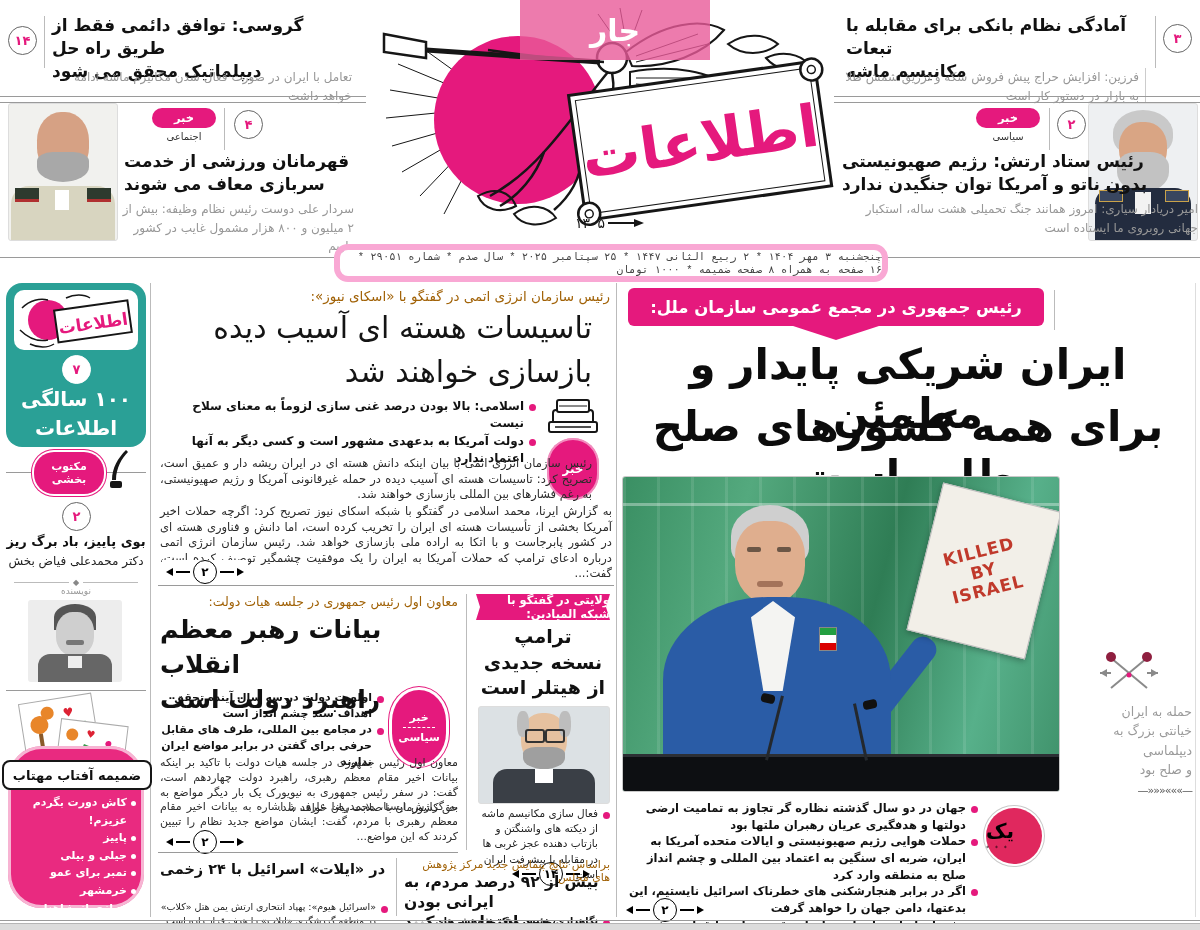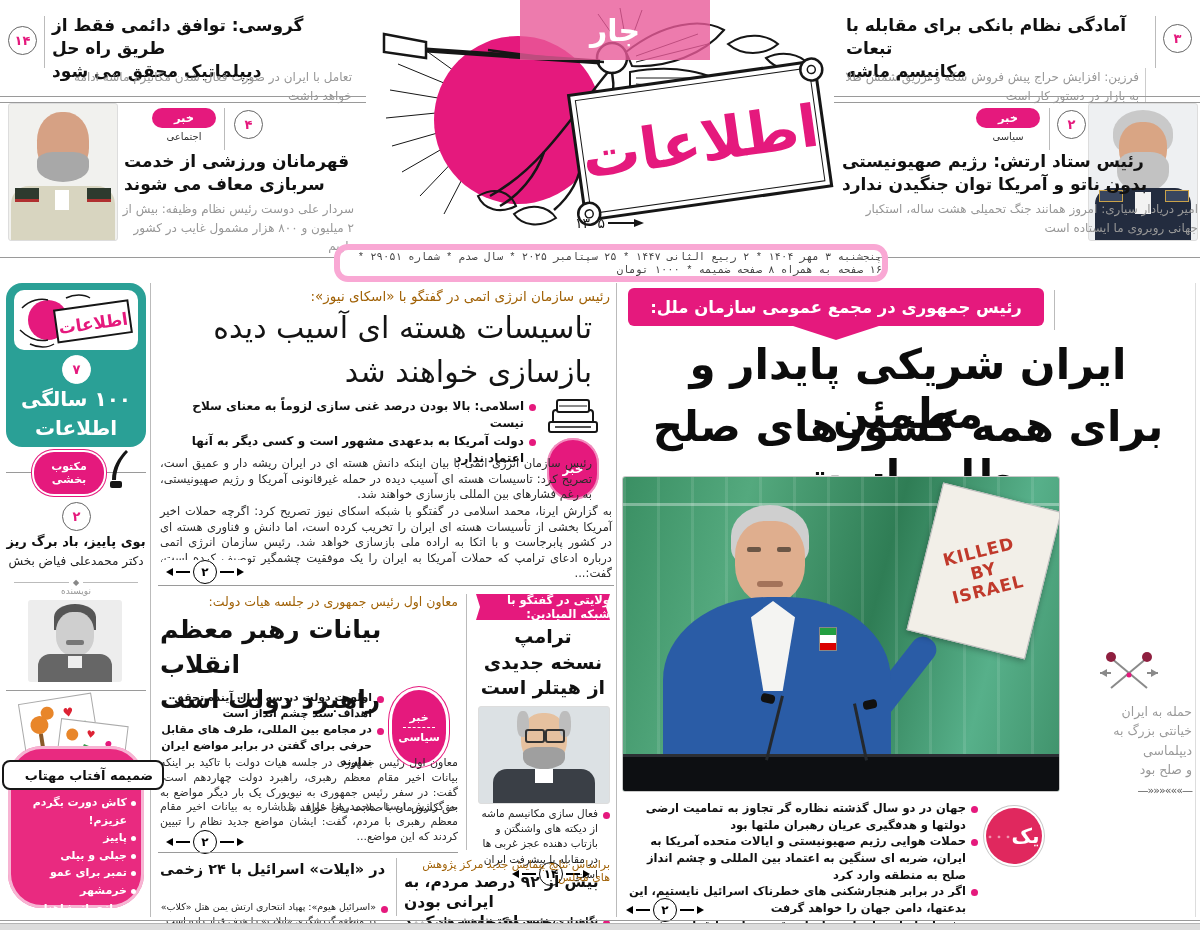--- a/index.html
+++ b/index.html
@@ -21,22 +21,22 @@
   .bullet{display:flex;align-items:flex-start;text-align:right;}
   .bullet .dot{flex:0 0 auto;width:7px;height:7px;border-radius:50%;background:#e5197d;margin-top:6px;margin-left:5px;}
   .bullet .bt{font-size:11.5px;font-weight:bold;color:#111;line-height:1.45;}
   .bodytext{font-size:11.5px;color:#2b2b2b;text-align:justify;line-height:1.35;}
   .pageref{position:absolute;display:flex;align-items:center;gap:3px;direction:ltr;}
   .pageref .ln{width:14px;height:1.5px;background:#000;}
   .pageref .tl{width:0;height:0;border-top:4px solid transparent;border-bottom:4px solid transparent;border-right:7px solid #000;}
   .pageref .tr{width:0;height:0;border-top:4px solid transparent;border-bottom:4px solid transparent;border-left:7px solid #000;}
   .pageref .pc{width:22px;height:22px;border:1.5px solid #000;border-radius:50%;display:flex;align-items:center;justify-content:center;
     font-size:12px;font-weight:bold;color:#000;background:#fff;}
-  .stamp{position:absolute;width:56px;height:56px;border-radius:50%;background:#e0285e;display:flex;flex-direction:row;
-    align-items:center;justify-content:center;color:#ffffff;box-shadow:0 0 0 2px #fff,0 0 0 3px #c9c9c9;}
+  .stamp{position:absolute;width:56px;height:56px;border-radius:50%;background:#e0285e;display:flex;flex-direction:column;
+    align-items:flex-end;justify-content:center;color:#000000;box-shadow:0 0 0 2px #fff,0 0 0 3px #c9c9c9;}
   .stamp .s1{font-size:20px;font-weight:bold;line-height:1;}
   .stamp .s2{font-size:6px;letter-spacing:2px;margin-top:3px;}
   .watermark{position:absolute;left:520px;top:0;width:190px;height:60px;background:rgba(233,90,152,.8);
     display:flex;align-items:center;justify-content:center;color:#fff;font-size:30px;font-weight:bold;letter-spacing:14px;}
   .kbanner{position:absolute;background:#e5197d;border-radius:6px;display:flex;align-items:center;justify-content:center;
     color:#fff;font-weight:bold;font-size:16.5px;}
   .kbanner:after{content:"";position:absolute;bottom:-14px;left:50%;transform:translateX(-50%);
     border-left:46px solid transparent;border-right:46px solid transparent;border-top:15px solid #e5197d;}
   .lead-h{position:absolute;left:620px;width:576px;text-align:center;font-weight:bold;color:#0c0c0c;}
   .ribbon{position:absolute;background:#e5197d;color:#fff;font-weight:bold;font-size:11.5px;display:flex;align-items:center;
@@ -508,21 +508,21 @@
       <div class="abs" style="left:38px;top:40px;width:6px;height:6px;background:#3d7fd9;border-radius:50%;"></div>
     </div>
     <div class="abs" style="left:44px;top:26px;width:66px;height:46px;background:#fff;border:1px solid #aaa;transform:rotate(7deg);">
       <div class="abs" style="left:6px;top:8px;width:12px;height:12px;background:#e8862a;border-radius:50%;"></div>
       <div class="abs" style="left:26px;top:6px;color:#d23;font-size:10px;">♥</div>
       <div class="abs" style="left:24px;top:24px;width:16px;height:4px;background:#3a9a4d;transform:rotate(15deg);"></div>
       <div class="abs" style="left:46px;top:16px;width:6px;height:6px;background:#e5197d;border-radius:50%;"></div>
     </div>
   </div>
   <div class="sb-pinkcard" style="left:8px;top:746px;width:136px;height:162px;">
-    <div class="abs" style="left:-6px;top:14px;width:146px;height:26px;background:#fff;border:2px solid #161616;border-radius:8px;display:flex;align-items:center;justify-content:center;font-weight:bold;font-size:13px;color:#111;padding-left:12px;">
+    <div class="abs" style="left:-6px;top:14px;width:146px;height:26px;background:#fff;border:2px solid #161616;border-radius:8px;display:flex;align-items:center;justify-content:center;font-weight:bold;font-size:13px;color:#111;">
       <span>ضمیمه آفتاب مهتاب</span>
     </div>
     <div class="abs" style="left:10px;top:48px;width:118px;">
       <div class="supp-item">
           <span class="dot"></span>
           <span>کاش دورت بگردم عزیزم!</span>
         </div>
       <div class="supp-item">
           <span class="dot"></span>
           <span>پاییز</span>

